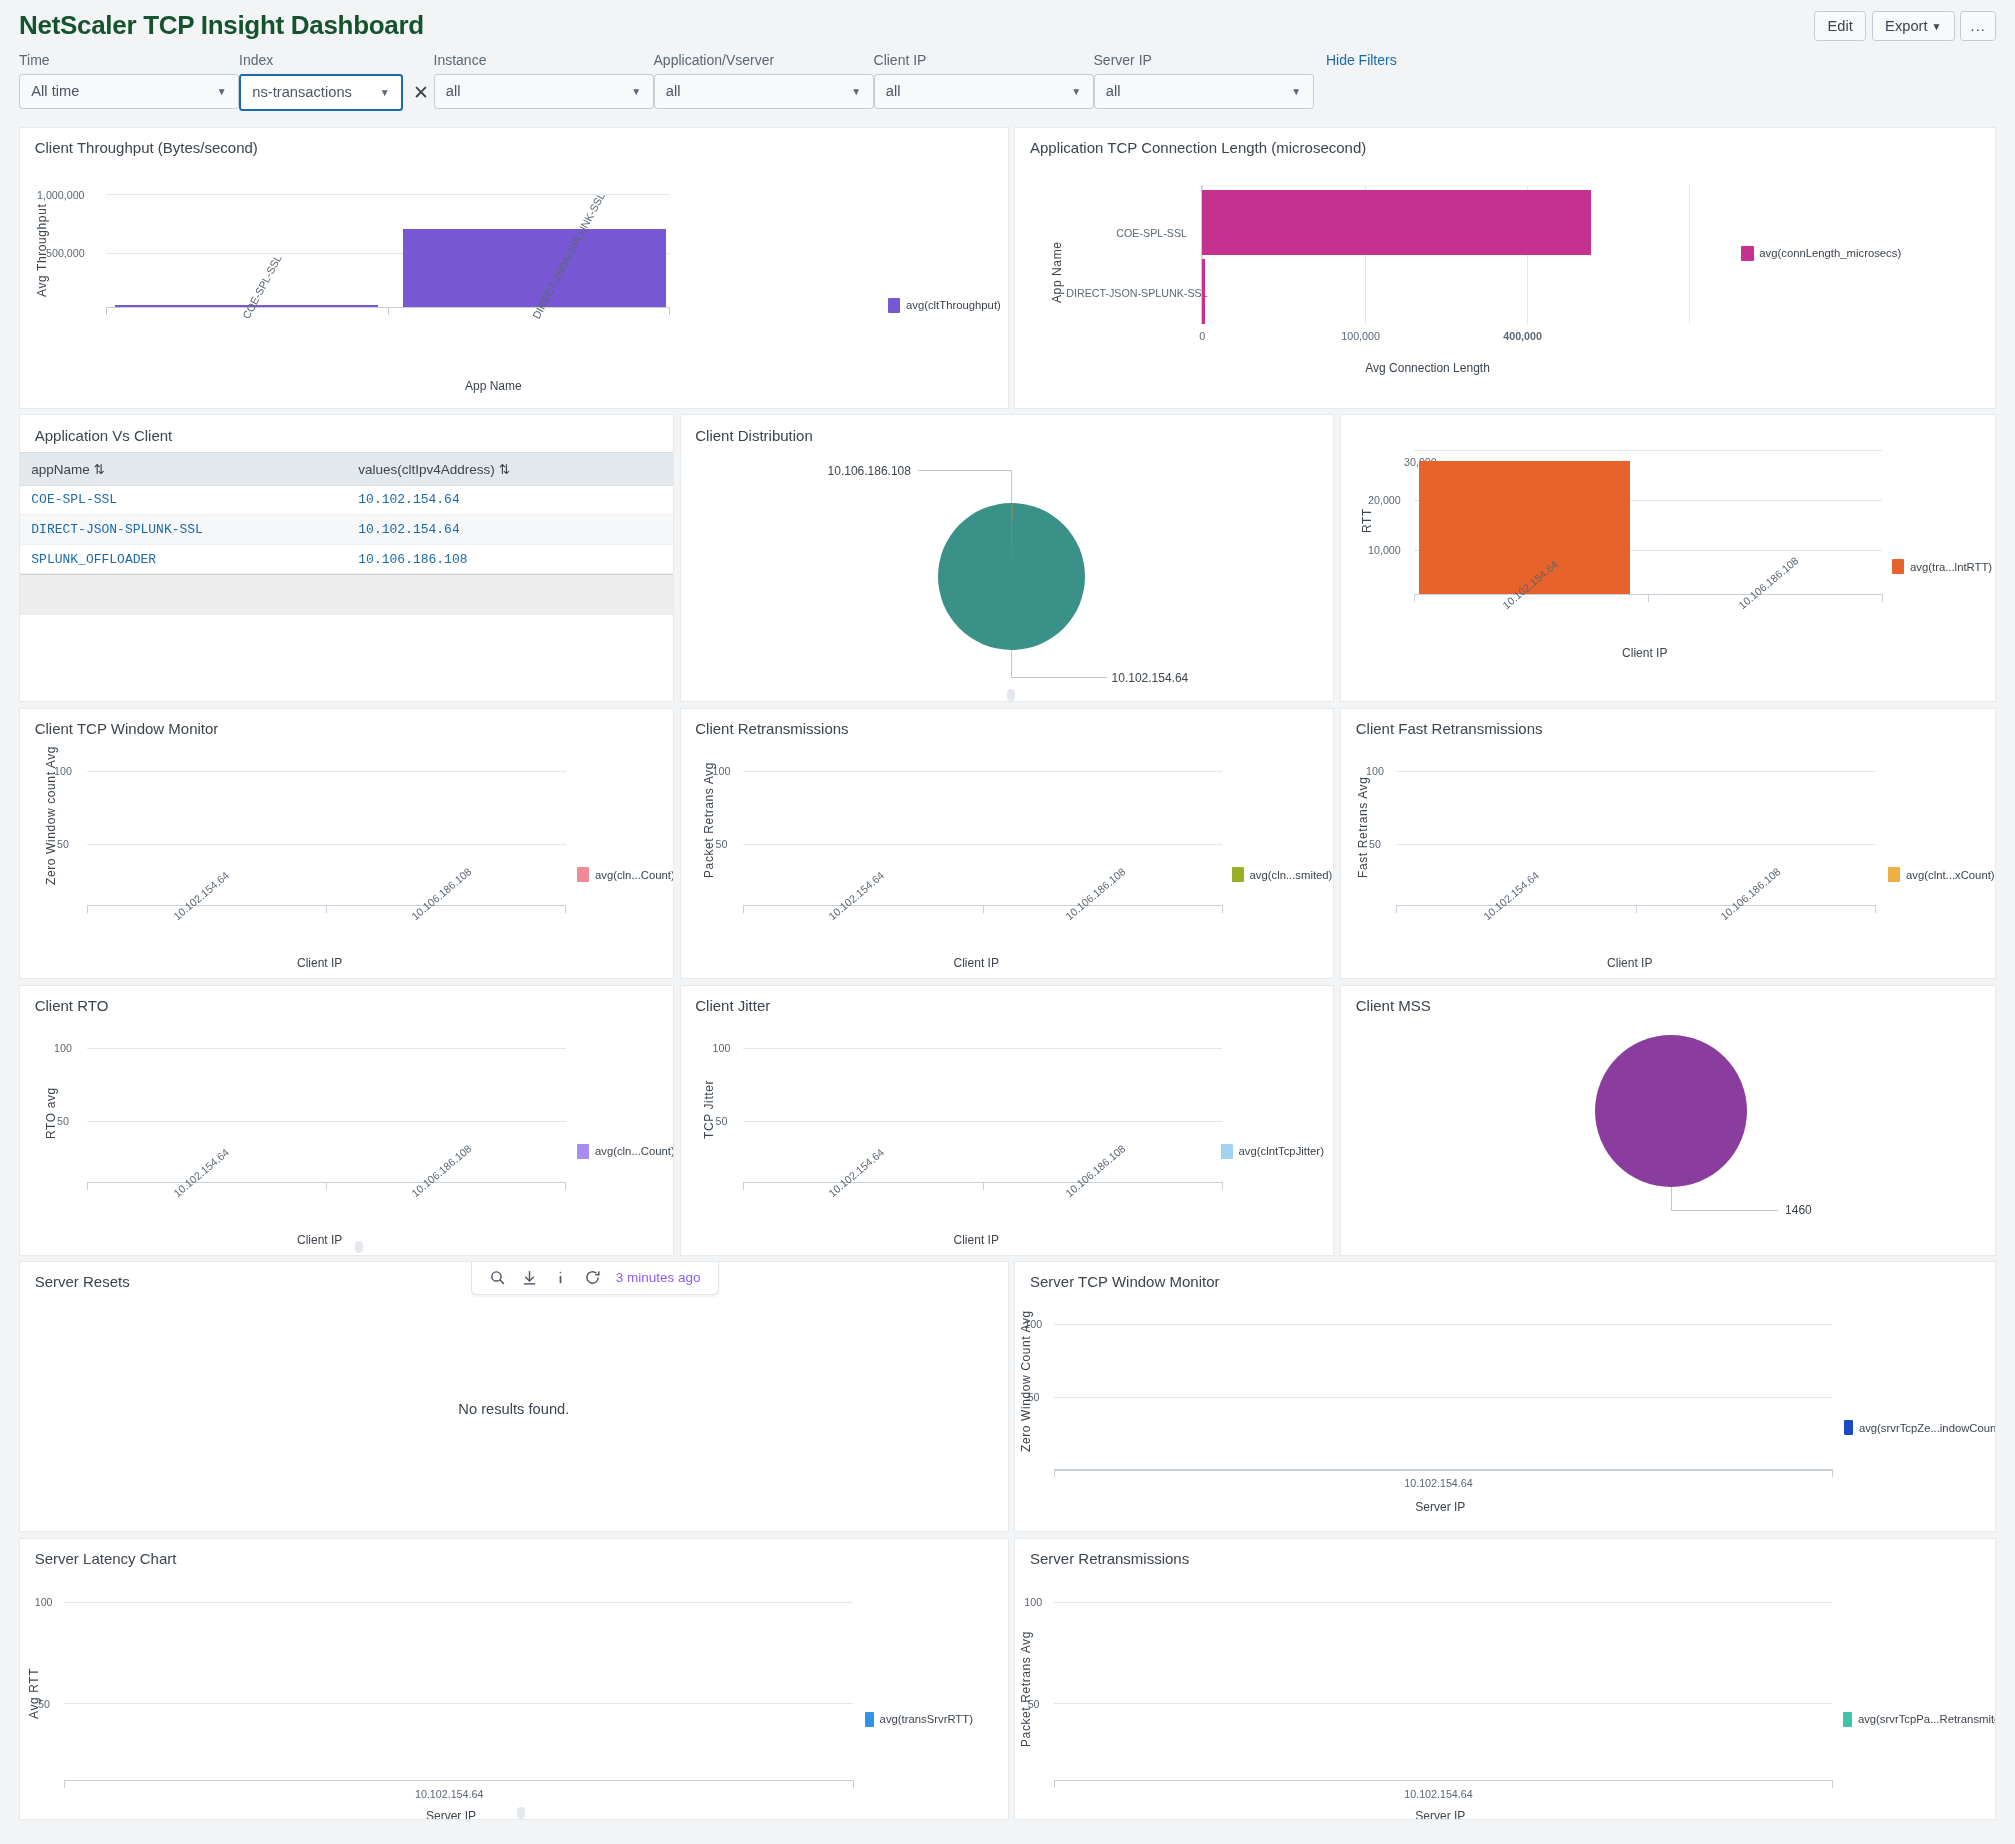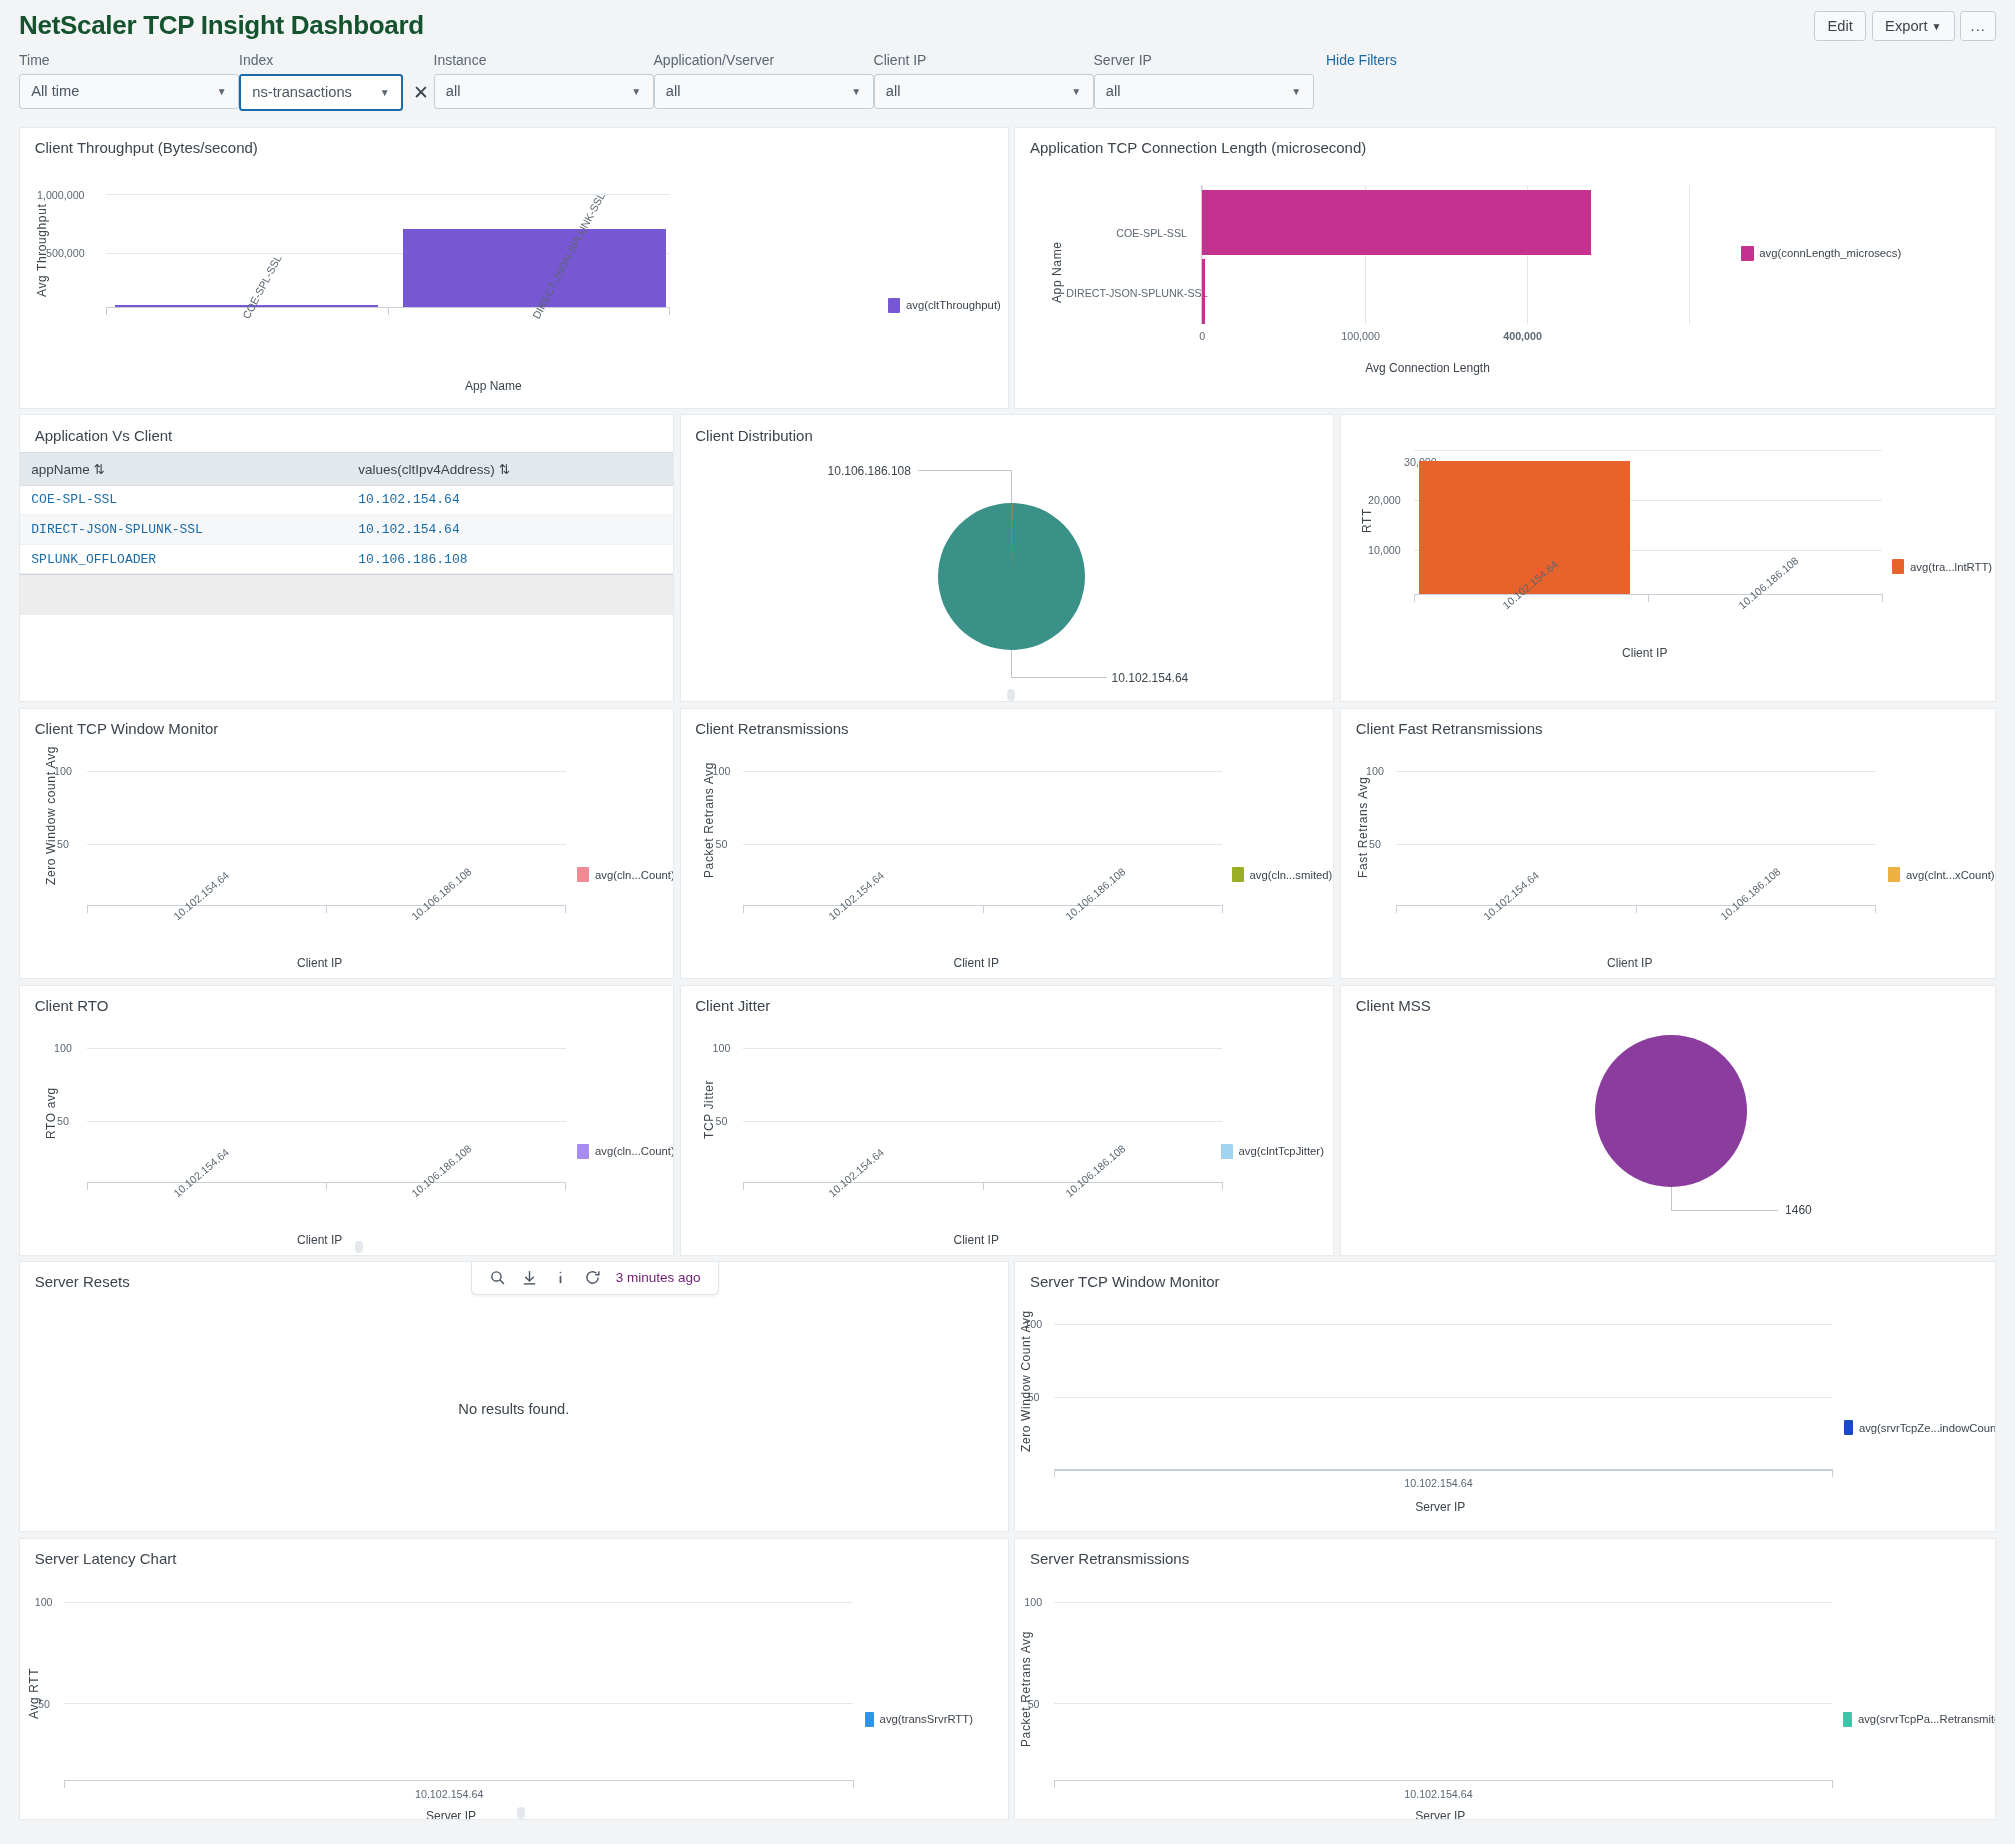--- a/index.html
+++ b/index.html
@@ -80,21 +80,21 @@
   .no-results { position:absolute; left:0; right:0; top:50%; transform:translateY(-50%);
                 text-align:center; font-size:14.7px; color:#3c444d; }
 
   
   .float-toolbar {
     position:absolute; background:#fff; border:0.6px solid #dfe4e9; border-radius:0 0 5.6px 5.6px;
     border-top:none; display:flex; align-items:center; gap:14.7px; padding:8px 17px;
     box-shadow:0 1.1px 2.3px rgba(0,0,0,0.05); z-index:40;
   }
   .float-toolbar .ti { width:17px; height:17px; color:#4c5663; display:block; }
-  .float-toolbar .tstamp { font-size:13.5px; color:#701a75; white-space:nowrap; }
+  .float-toolbar .tstamp { font-size:13.5px; color:#8b5cf6; white-space:nowrap; }
 
   .drag-dot { position:absolute; width:8px; height:12.4px; border-radius:4px; background:#e4e8ec; }
 </style>
 </head>
 <body>
 
 <div class="header">
   <h1 class="page-title">NetScaler TCP Insight Dashboard</h1>
   <div class="header-actions">
     <button class="btn">Edit</button>

